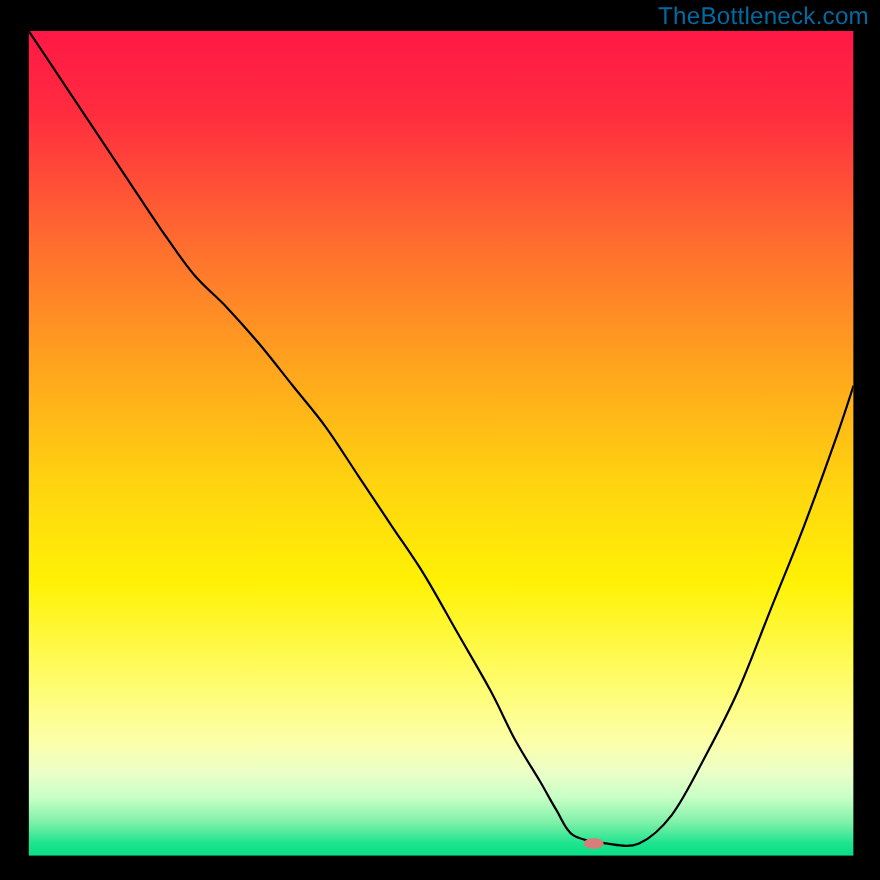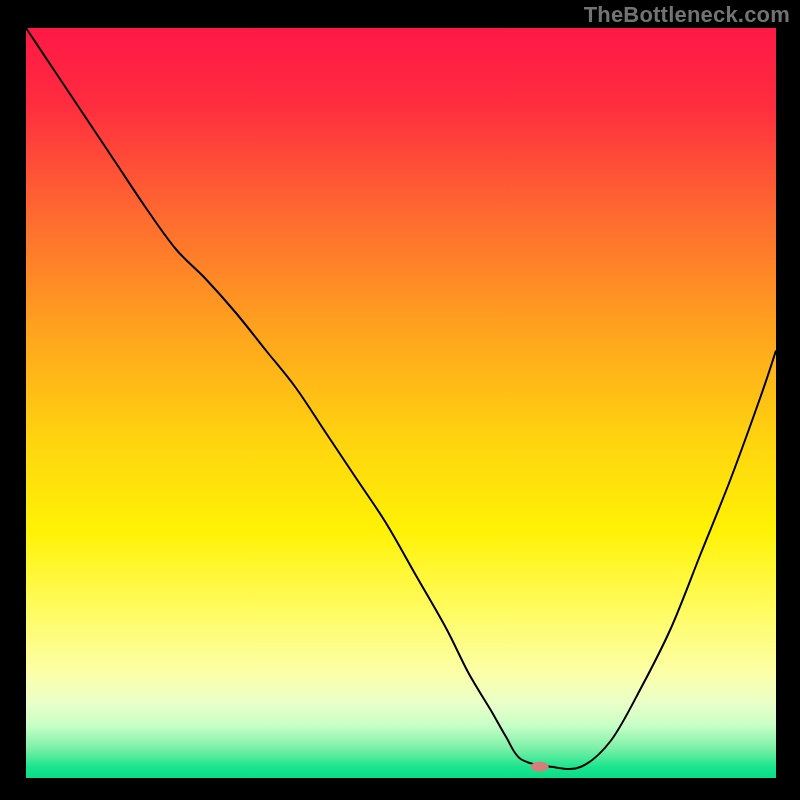--- a/index.html
+++ b/index.html
@@ -14,23 +14,23 @@
   .frame {
     position: relative;
     width: 800px;
     height: 800px;
     background: #000;
   }
   .watermark {
     position: absolute;
     top: 2px;
     right: 10px;
-    color: #737373;
+    color: #0369a1;
     font-size: 22px;
-    font-weight: 700;
+    font-weight: 400;
     letter-spacing: 0.2px;
     user-select: none;
   }
   .plot-wrap {
     position: absolute;
     left: 26px;
     top: 28px;
     width: 750px;
     height: 750px;
   }

